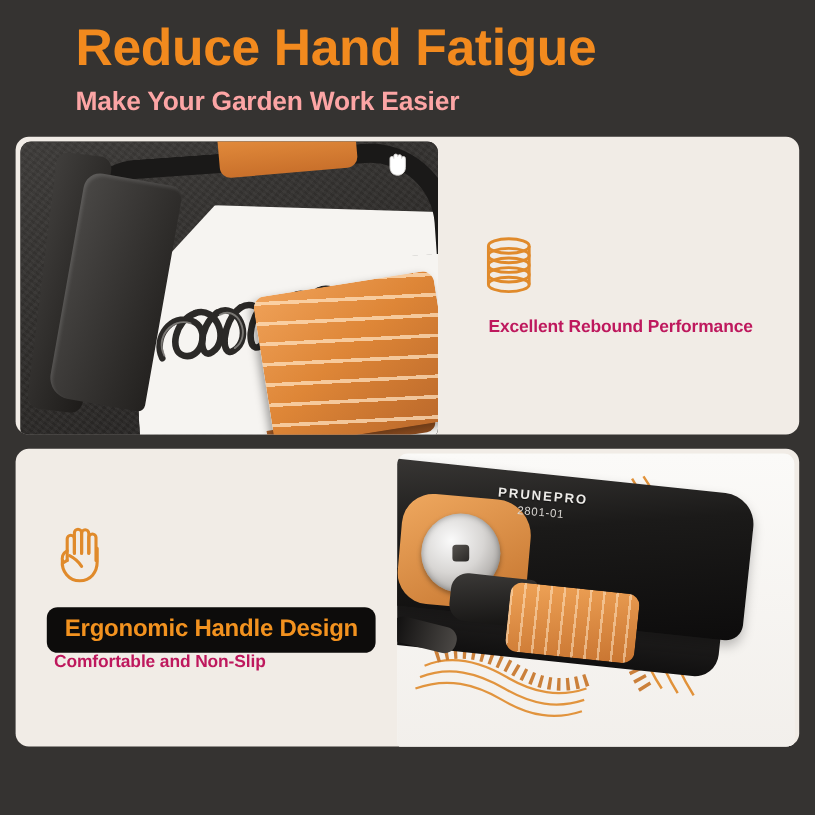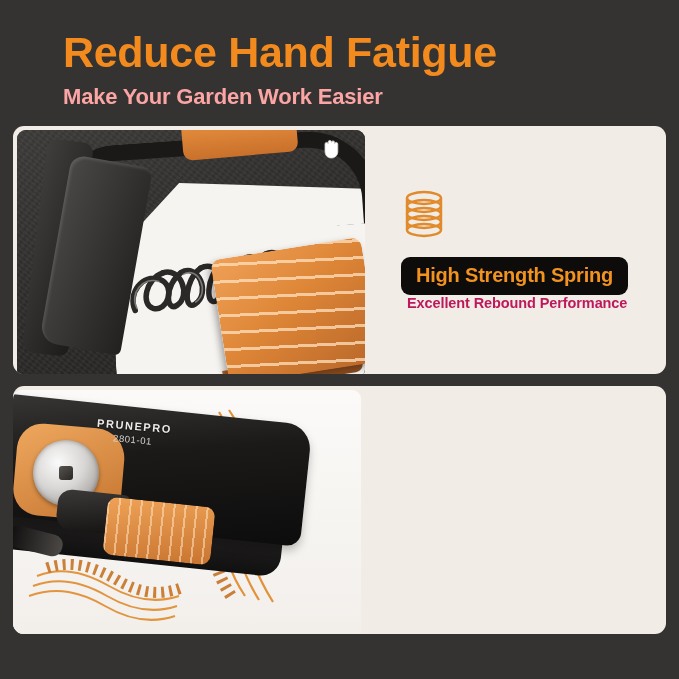--- a/index.html
+++ b/index.html
@@ -10,21 +10,21 @@
     overflow:hidden;
   }
   .stage {
     position:relative;
     width:679px; height:679px;
     background:#353331;
     padding:0 13px;
   }
 
   
-  .header { padding:30px 0 0 50px; }
+  .header { padding:18px 0 0 50px; }
   .headline {
     color:#F28A1E;
     font-size:43px;
     font-weight:bold;
     letter-spacing:-0.3px;
     line-height:1.05;
     white-space:nowrap;
   }
   .subhead {
     color:#fca5a5;
@@ -304,27 +304,43 @@
             <ellipse cx="23" cy="9" rx="17" ry="6"></ellipse>
             <ellipse cx="23" cy="17" rx="17" ry="6"></ellipse>
             <ellipse cx="23" cy="25" rx="17" ry="6"></ellipse>
             <ellipse cx="23" cy="33" rx="17" ry="6"></ellipse>
             <ellipse cx="23" cy="41" rx="17" ry="6"></ellipse>
             <path d="M6 9 V41"></path>
             <path d="M40 9 V41"></path>
           </g>
         </svg>
       </div>
-      <div class="pill">High Strength Spring</div>
       <div class="feature-sub">Excellent Rebound Performance</div>
     </div>
   </div>
 
   <div class="panel panel-bottom">
 
+    <div class="feature feature-left">
+      <div class="feature-icon">
+        <svg width="44" height="52" viewBox="0 0 44 52">
+          <g fill="none" stroke="#E08A2B" stroke-width="2.6" stroke-linecap="round" stroke-linejoin="round">
+            <path d="M9 30 V12 a3 3 0 0 1 6 0 v12"></path>
+            <path d="M15 24 V7 a3 3 0 0 1 6 0 v17"></path>
+            <path d="M21 24 V7.5 a3 3 0 0 1 6 0 V24"></path>
+            <path d="M27 24 V11 a3 3 0 0 1 6 0 v19"></path>
+            <path d="M9 22 C5 24 4 28 5.5 32 L9 30"></path>
+            <path d="M5 30 c-1 9 5.5 17 14.5 17 c9 0 14.5 -7 14.5 -16 V20"></path>
+            <path d="M11 26 c4 2 7.5 5 10 9"></path>
+          </g>
+        </svg>
+      </div>
+      <div class="pill">Ergonomic Handle Design</div>
+      <div class="feature-sub">Comfortable and Non-Slip</div>
+    </div>
 
     <div class="photo-pruner">
       <div class="pr-bg"></div>
 
       <svg class="motion" viewBox="0 0 348 240">
         <g stroke="#E08A2B" stroke-width="2.2" fill="none" opacity=".92">
           <path d="M196 26 C214 56 218 86 212 116 C206 146 212 176 232 206"></path>
           <path d="M206 22 C226 54 230 86 224 116 C218 148 226 178 246 210"></path>
           <path d="M216 20 C238 52 242 86 236 118 C230 150 240 180 260 212"></path>
         </g>

